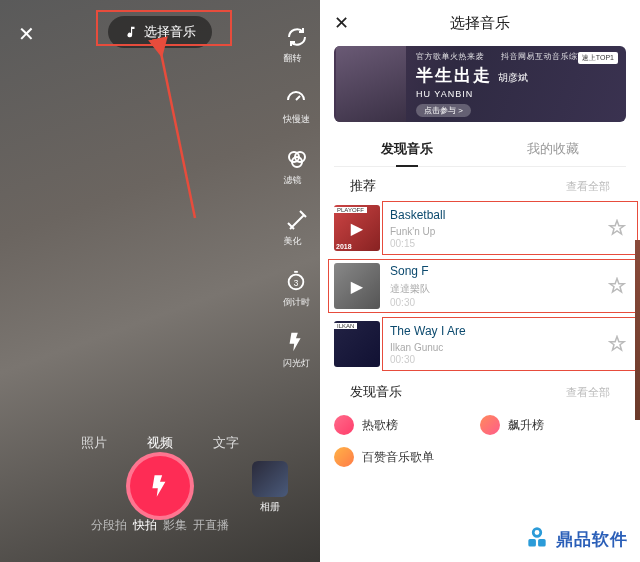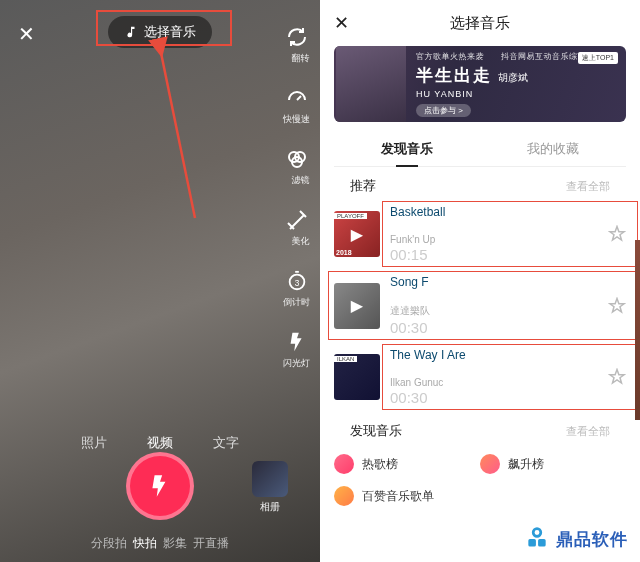--- a/index.html
+++ b/index.html
@@ -7,33 +7,33 @@
 .phone{height:562px;position:relative;overflow:hidden}
 .p1{width:320px;background:linear-gradient(160deg,#5a5a5a 0%,#6b6560 35%,#7a7570 55%,#3a3835 100%);flex-shrink:0}
 .p1-close{position:absolute;top:22px;left:18px;color:#fff;font-size:20px;font-weight:300}
 .music-btn{position:absolute;top:16px;left:50%;transform:translateX(-50%);background:rgba(0,0,0,.45);border-radius:18px;padding:7px 16px;display:flex;align-items:center;gap:6px}
 .music-btn-txt{color:#fff;font-size:13px}
 .red-box{position:absolute;border:2px solid #e74c3c}
 .rb1{top:10px;left:96px;width:136px;height:36px}
 .arrow{position:absolute;top:48px;left:150px}
 .arrow svg{overflow:visible}
 .side{position:absolute;right:10px;top:24px;display:flex;flex-direction:column;gap:20px;align-items:center}
-.side-item{display:flex;flex-direction:column;align-items:flex-end;gap:2px}
+.side-item{display:flex;flex-direction:column;align-items:flex-start;gap:2px}
 .side-icon{width:26px;height:26px;color:#fff;display:flex;align-items:center;justify-content:center}
 .side-label{color:#eee;font-size:9px}
 .mode-tabs{position:absolute;bottom:110px;left:50%;transform:translateX(-50%);display:flex;gap:40px}
 .mode-tab{color:#ddd;font-size:13px}
 .mode-tab.active{color:#fff;font-weight:500}
 .record-btn{position:absolute;bottom:42px;left:50%;transform:translateX(-50%);width:68px;height:68px;border-radius:50%;background:#fe2c55;border:4px solid rgba(255,255,255,.35);display:flex;align-items:center;justify-content:center}
 .props{position:absolute;bottom:48px;left:32px;display:flex;flex-direction:column;align-items:center;gap:3px}
 .album{position:absolute;bottom:48px;right:32px;display:flex;flex-direction:column;align-items:center;gap:3px}
 .thumb{width:36px;height:36px;border-radius:6px;background:linear-gradient(135deg,#d9a0b8,#b07090)}
 .thumb2{background:linear-gradient(135deg,#2a2a3a,#4a5a7a)}
 .thumb-label{color:#eee;font-size:10px}
-.bottom-modes{position:absolute;bottom:10px;left:50%;transform:translateX(-50%);display:flex;gap:6px}
+.bottom-modes{position:absolute;bottom:28px;left:50%;transform:translateX(-50%);display:flex;gap:6px}
 .bmode{color:#bbb;font-size:12px}
 .bmode.active{color:#fff;font-weight:500}
 .p2{width:320px;background:#fff;flex-shrink:0;display:flex;flex-direction:column}
 .p2-head{display:flex;align-items:center;padding:12px 14px 8px;position:relative}
 .p2-close{font-size:18px;color:#222;width:20px}
 .p2-title{flex:1;text-align:center;font-size:15px;color:#222;font-weight:500;margin-left:-20px}
 .search{margin:4px 14px 8px;background:#f4f4f4;border-radius:4px;padding:7px 10px;display:flex;align-items:center;gap:8px}
 .search-ph{color:#bbb;font-size:12px}
 .banner{margin:4px 14px 10px;height:76px;border-radius:6px;background:linear-gradient(110deg,#4a3855 0%,#2f2a42 40%,#3a3250 100%);position:relative;overflow:hidden;display:flex;align-items:center}
 .banner-img{width:70px;height:76px;background:linear-gradient(160deg,#6a5a75,#3a3045);margin-left:2px}
@@ -54,22 +54,22 @@
 .song{display:flex;align-items:center;padding:6px 10px;gap:10px;position:relative}
 .song-cover{width:46px;height:46px;border-radius:3px;background:#333;position:relative;flex-shrink:0;overflow:hidden}
 .sc1{background:linear-gradient(135deg,#c44,#822)}
 .sc2{background:linear-gradient(135deg,#888,#555)}
 .sc3{background:linear-gradient(135deg,#224,#113)}
 .play-ov{position:absolute;inset:0;display:flex;align-items:center;justify-content:center;color:#fff}
 .cover-tag{position:absolute;left:0;top:2px;background:#fff;color:#333;font-size:6px;padding:0 3px}
 .cover-year{position:absolute;bottom:1px;left:2px;color:#fff;font-size:7px;font-weight:700}
 .song-info{flex:1;min-width:0}
 .song-title{font-size:12px;color:#0c4a6e;font-weight:500}
-.song-artist{font-size:10px;color:#aaa;margin-top:15px}
-.song-dur{font-size:15px;color:#ccc;margin-top:1px}
+.song-artist{font-size:10px;color:#aaa;margin-top:4px}
+.song-dur{font-size:10px;color:#ccc;margin-top:1px}
 .star{width:18px;height:18px;color:#bbb}
 .rb-song{position:absolute;border:1px solid #e74c3c;pointer-events:none}
 .cat-grid{display:flex;flex-wrap:wrap;padding:4px 14px}
 .cat{width:50%;display:flex;align-items:center;gap:8px;padding:6px 0}
 .cat-icon{width:20px;height:20px;border-radius:50%}
 .ci1{background:linear-gradient(135deg,#ff6b8a,#ff3d6b)}
 .ci2{background:linear-gradient(135deg,#ff8a5c,#ff5c8a)}
 .ci3{background:linear-gradient(135deg,#ffb347,#ff7b47)}
 .cat-txt{font-size:12px;color:#333}
 .logo{position:absolute;bottom:8px;right:8px;display:flex;align-items:center;gap:6px;background:#fff;padding:2px 4px}

